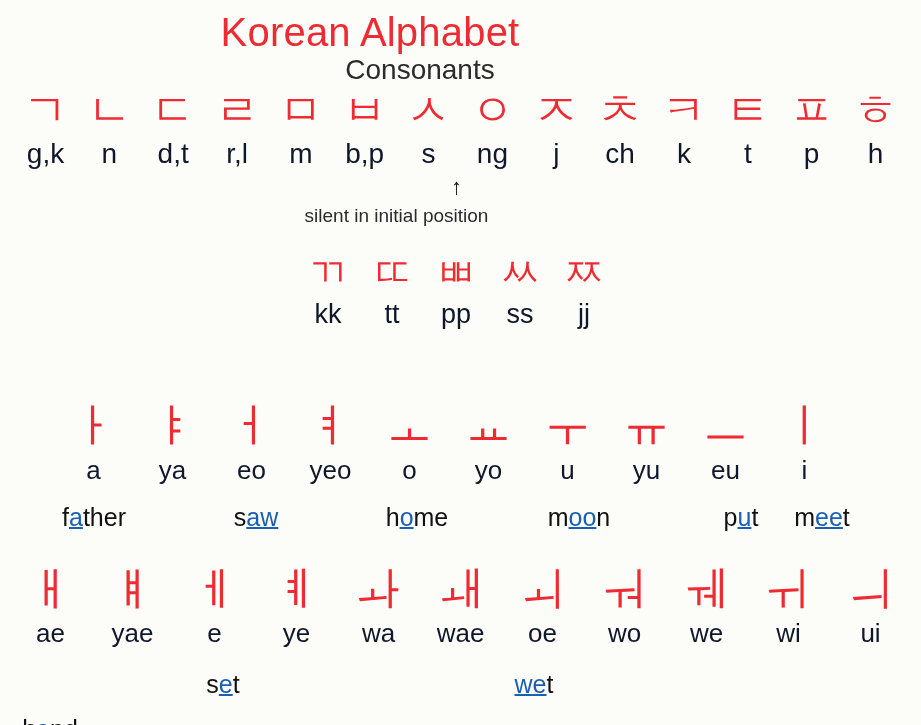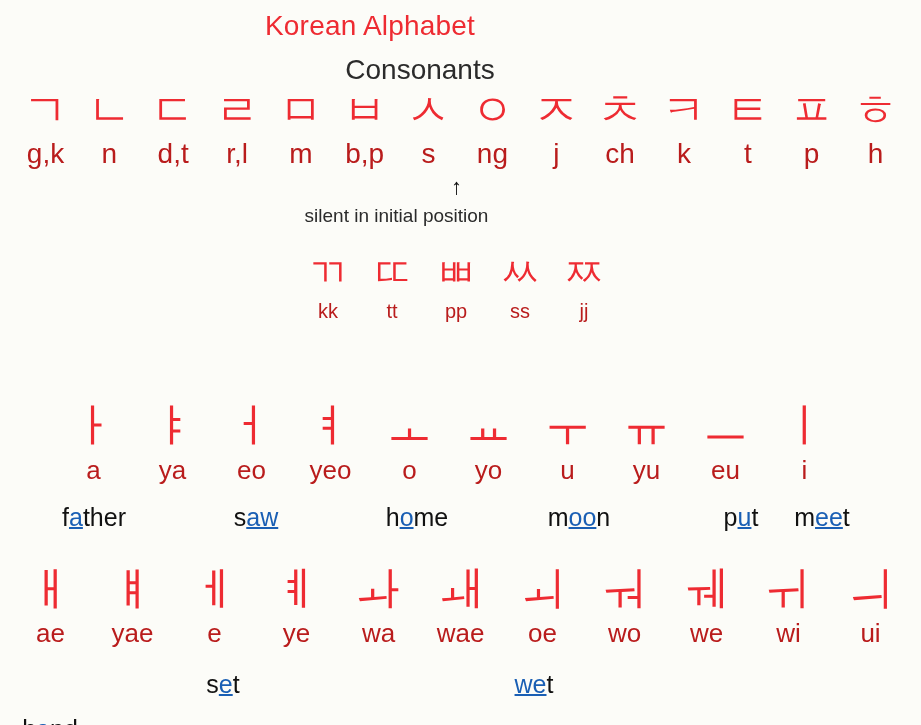--- a/index.html
+++ b/index.html
@@ -22,21 +22,21 @@
     height: 725px;
   }
 
   
   .title {
     position: absolute;
     top: 10px;
     left: 0;
     width: 740px;
     text-align: center;
-    font-size: 28px;
+    font-size: 40px;
     color: #ee2b32;
     letter-spacing: 0.2px;
   }
   .section-heading {
     position: absolute;
     left: 0;
     width: 840px;
     text-align: center;
     font-size: 28px;
     color: #2b2b2b;
@@ -57,21 +57,21 @@
     align-items: center;
     justify-content: flex-end;
   }
   .hangul {
     color: #ee2b32;
     font-family: "DejaVu Sans", "Liberation Sans", sans-serif;
     line-height: 1;
     font-weight: 300;
   }
   .roman {
-    color: #b91c1c;
+    color: #0f172a;
     line-height: 1;
     font-family: "Liberation Sans", "DejaVu Sans", sans-serif;
   }
 
   
   #consonant-row {
     top: 88px;
     left: 14px;
     width: 893px;
   }
@@ -105,21 +105,21 @@
   }
 
   
   #double-consonant-row {
     top: 252px;
     left: 296px;
     width: 320px;
   }
   #double-consonant-row .cell { width: 64px; }
   #double-consonant-row .hangul { font-size: 40px; margin-bottom: 9px; }
-  #double-consonant-row .roman { font-size: 20px; }
+  #double-consonant-row .roman { font-size: 27px; }
 
   
   #vowel-row {
     top: 402px;
     left: 54px;
     width: 790px;
   }
   #vowel-row .cell { width: 79px; }
   #vowel-row .hangul { font-size: 46px; margin-bottom: 9px; }
   #vowel-row .roman { font-size: 26px; }

